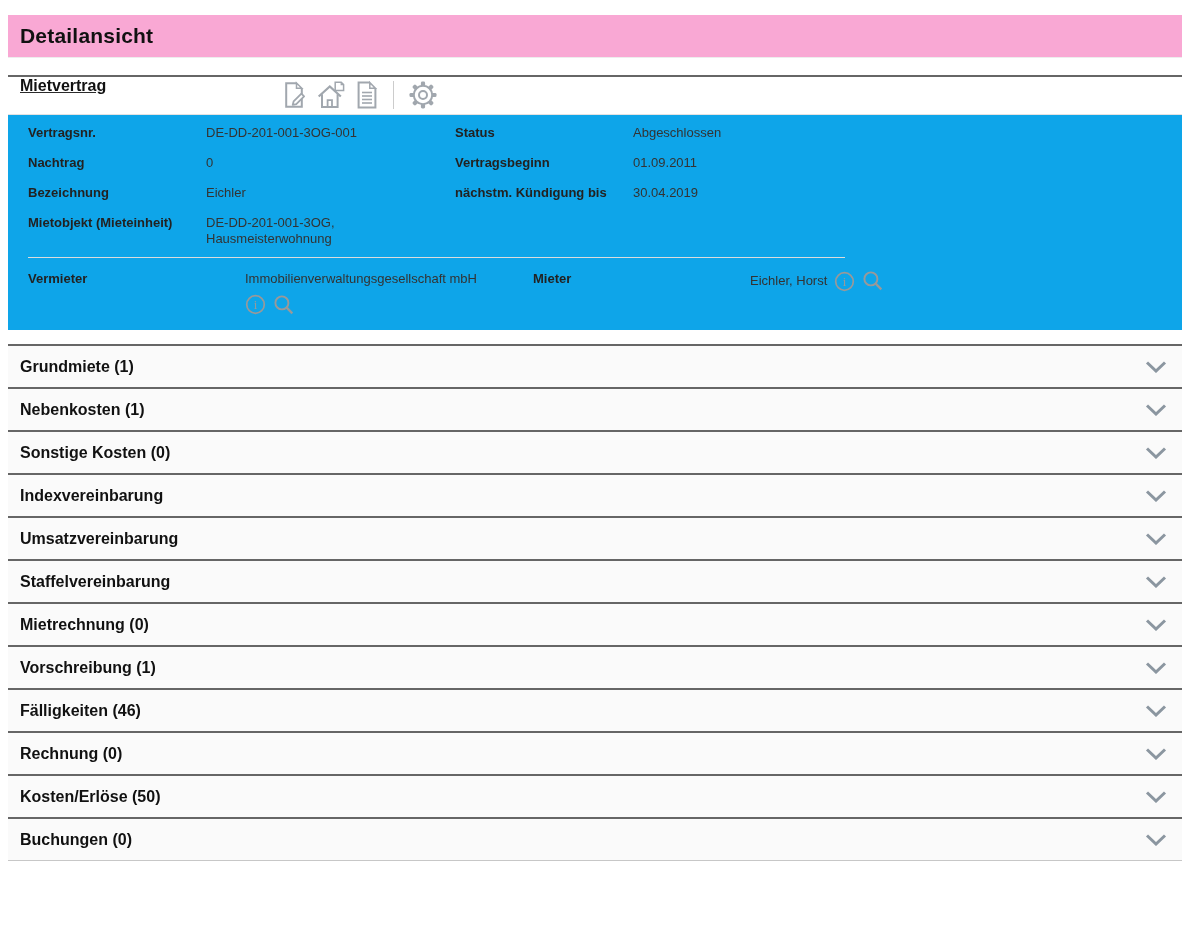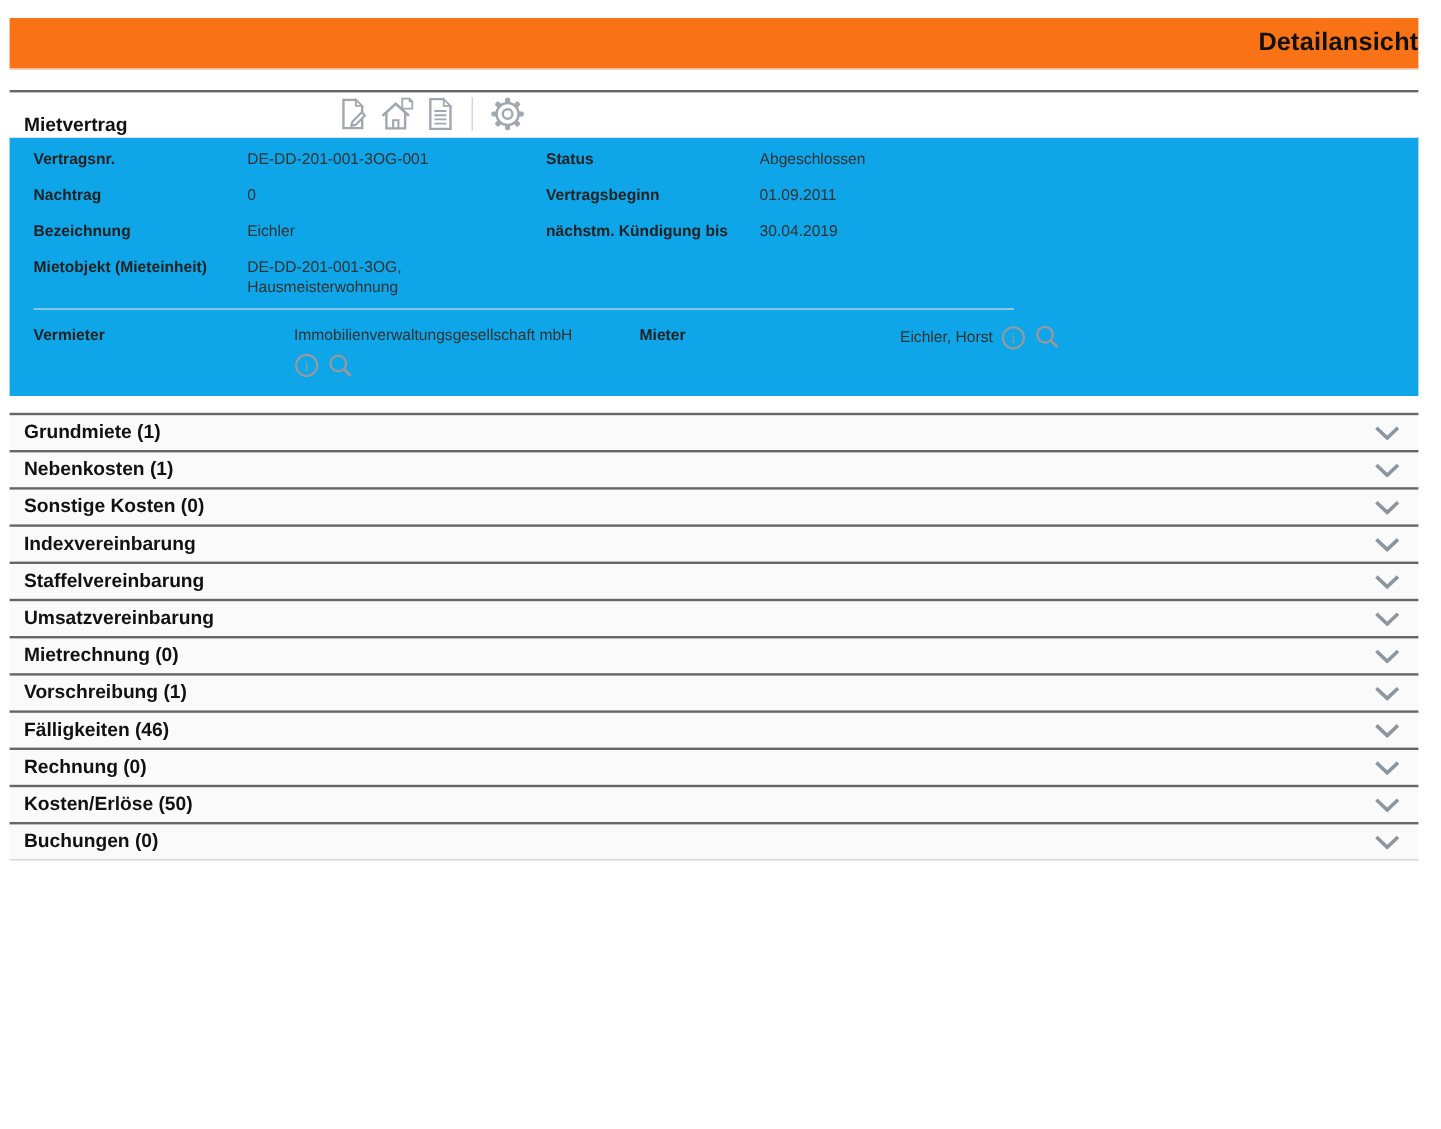--- a/index.html
+++ b/index.html
@@ -5,31 +5,30 @@
   html,body{margin:0;padding:0;background:#fff;}
   body{
     width:1201px;height:941px;
     font-family:"Liberation Sans",sans-serif;
     color:#2b2b2b;overflow:hidden;
   }
   .container{margin-left:8px;width:1174px;}
 
   
   .page-header{
-    margin-top:15px;height:43px;background:#f97316;
+    margin-top:15px;height:43px;background:#f9a8d4;
     display:flex;align-items:center;padding-left:12px;box-sizing:border-box;
     border-bottom:1px solid #ededed;
-    justify-content:flex-end;
   }
   .page-title{font-size:21px;font-weight:bold;color:#111;letter-spacing:.2px;}
 
   
   .panel-header{
     margin-top:17px;border-top:2px solid #666;background:#fff;
-    height:37px;display:flex;align-items:flex-end;position:relative;
+    height:37px;display:flex;align-items:flex-start;position:relative;text-decoration:underline;
   }
   .panel-title{font-size:16px;font-weight:bold;color:#111;padding-left:12px;}
   .toolbar{position:absolute;left:273px;top:3px;display:flex;align-items:center;gap:9px;}
   .toolbar .tb-btn{display:inline-flex;align-items:center;justify-content:center;cursor:pointer;}
   .tb-sep{width:1px;height:28px;background:#ccc;margin:0 5px;}
 
   
   .form-area{
     background:#0ea5e9;border-top:1px solid #e2e2e2;
     padding:9px 0 14px 0;
@@ -42,21 +41,21 @@
   .inner-sep{border:0;border-top:1px solid #dcdcdc;width:817px;margin:10px 0 0 20px;}
   .parties{margin-top:12px;gap:39px;}
   .icon-row{display:flex;gap:7px;margin-top:7px;}
   .inline-icons{display:flex;align-items:center;gap:7px;}
   .val2-flex{display:flex;align-items:center;gap:7px;color:#333;}
   .round-btn{cursor:pointer;display:inline-flex;}
 
   
   .accordion{margin-top:14px;border-bottom:1px solid #c7c7c7;}
   .acc{
-    border-top:2px solid #666;background:#fafafa;height:31px;
+    border-top:2px solid #666;background:#fafafa;height:43px;
     display:flex;align-items:center;justify-content:space-between;
     padding:0 15px 0 12px;box-sizing:border-box;cursor:pointer;
   }
   .acc-label{font-size:16px;font-weight:bold;color:#111;}
   .chev{flex-shrink:0;}
   svg{display:block;}
 </style>
 </head>
 <body>
 
@@ -210,36 +209,36 @@
     </div>
     <div class="acc">
       <span class="acc-label">Indexvereinbarung</span>
       <span class="chev">
           <svg width="22" height="12" viewBox="0 0 22 12">
             <path d="M2 1.5 L11 10 L20 1.5" fill="none" stroke="#8b96a0" stroke-width="3"></path>
           </svg>
         </span>
     </div>
     <div class="acc">
+      <span class="acc-label">Umsatzvereinbarung</span>
+      <span class="chev">
+          <svg width="22" height="12" viewBox="0 0 22 12">
+            <path d="M2 1.5 L11 10 L20 1.5" fill="none" stroke="#8b96a0" stroke-width="3"></path>
+          </svg>
+        </span>
+    </div>
+    <div class="acc">
       <span class="acc-label">Staffelvereinbarung</span>
       <span class="chev">
           <svg width="22" height="12" viewBox="0 0 22 12">
             <path d="M2 1.5 L11 10 L20 1.5" fill="none" stroke="#8b96a0" stroke-width="3"></path>
           </svg>
         </span>
     </div>
     <div class="acc">
-      <span class="acc-label">Umsatzvereinbarung</span>
-      <span class="chev">
-          <svg width="22" height="12" viewBox="0 0 22 12">
-            <path d="M2 1.5 L11 10 L20 1.5" fill="none" stroke="#8b96a0" stroke-width="3"></path>
-          </svg>
-        </span>
-    </div>
-    <div class="acc">
       <span class="acc-label">Mietrechnung (0)</span>
       <span class="chev">
           <svg width="22" height="12" viewBox="0 0 22 12">
             <path d="M2 1.5 L11 10 L20 1.5" fill="none" stroke="#8b96a0" stroke-width="3"></path>
           </svg>
         </span>
     </div>
     <div class="acc">
       <span class="acc-label">Vorschreibung (1)</span>
       <span class="chev">

